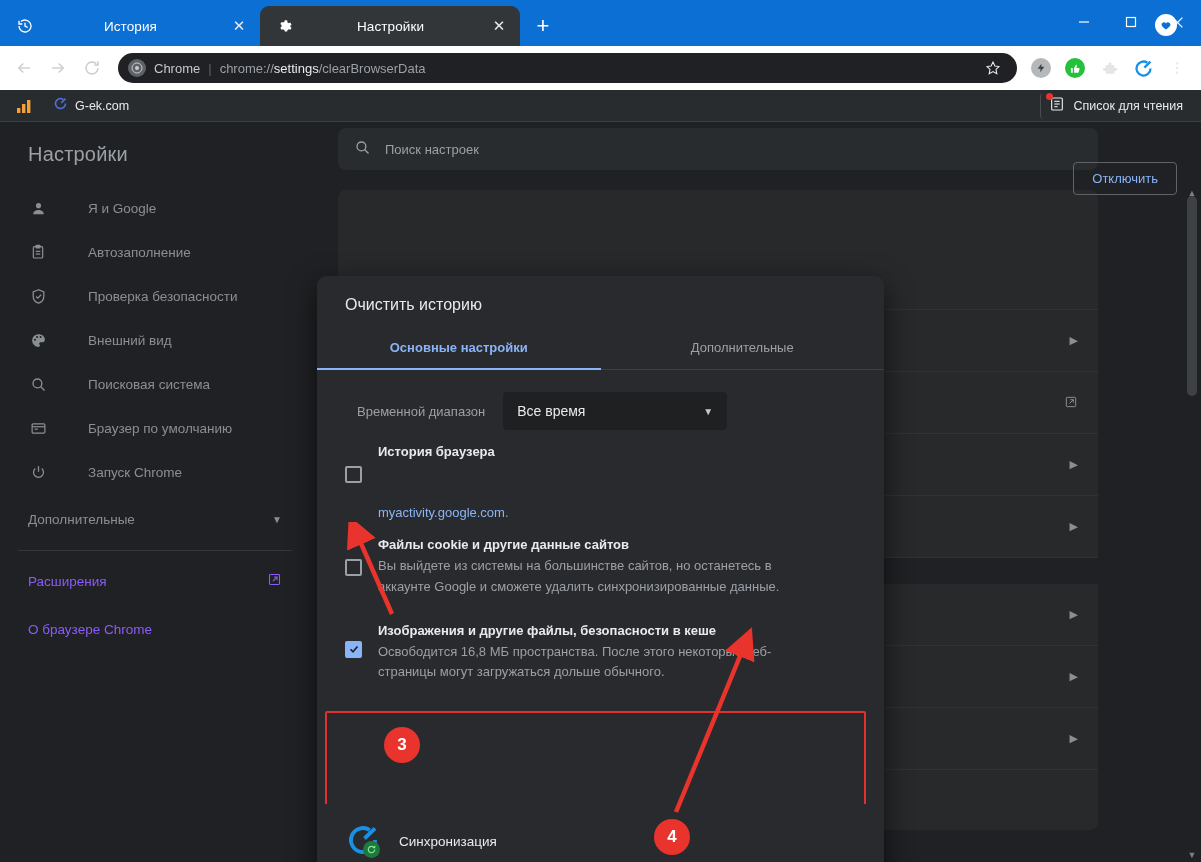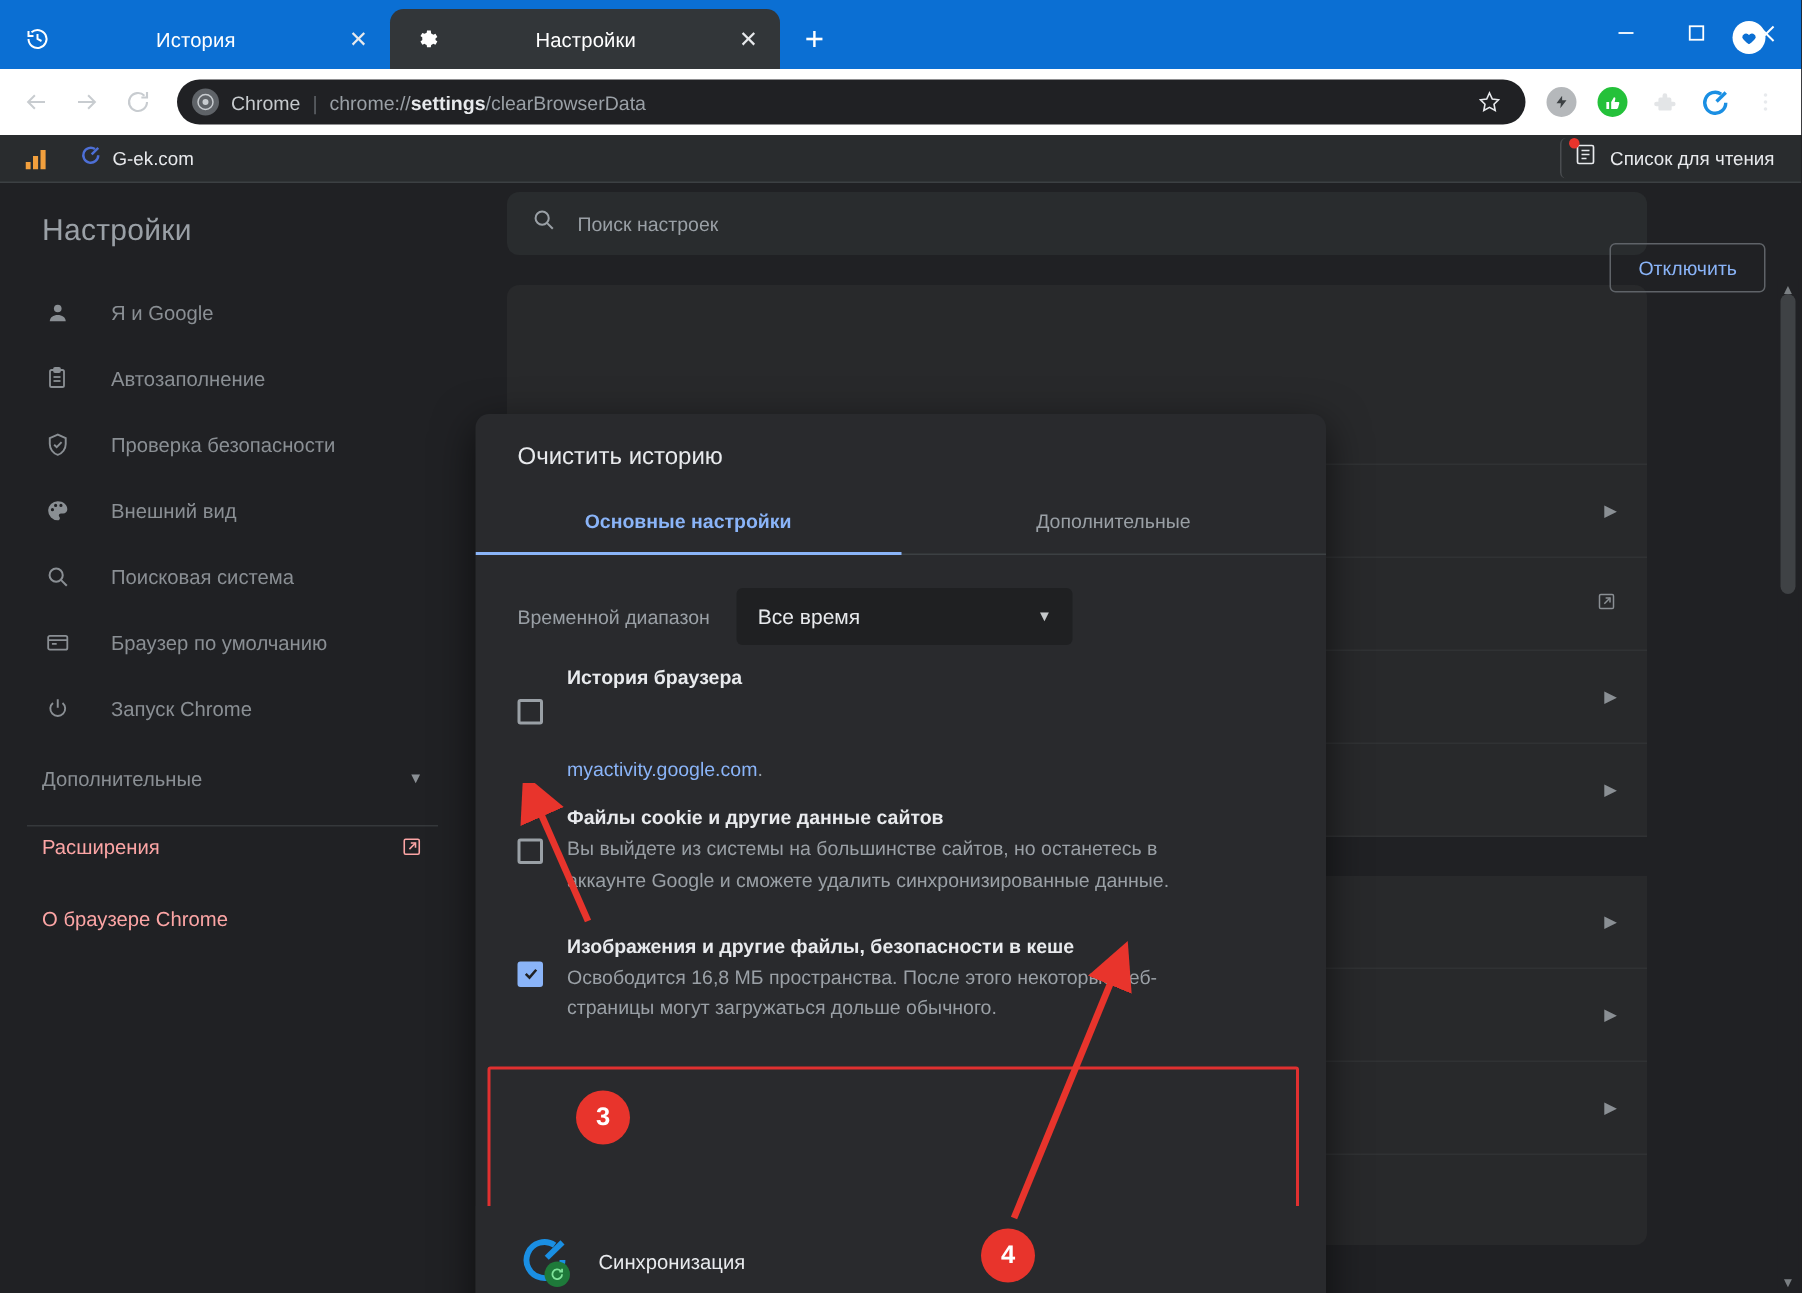--- a/index.html
+++ b/index.html
@@ -121,21 +121,21 @@
     font-size: 13px; color: #c6cacd; white-space: nowrap;
   }
   #omnibox-sep {
     color: #5f6368; margin: 0 8px; font-size: 13px;
   }
   #omnibox-url {
     font-size: 13px; color: #9aa0a6; white-space: nowrap;
     overflow: hidden; text-overflow: ellipsis;
     flex: 1 1 auto;
   }
-  #omnibox-url b { color: #e8eaed; font-weight: 700; }
+  #omnibox-url b { color: #e8eaed; font-weight: 400; }
   #star-btn { margin-left: auto; }
 
   .ext-dot {
     width: 20px; height: 20px; border-radius: 50%;
     display:flex; align-items:center; justify-content:center;
     font-size: 12px;
   }
 
   
   #bookmarks {
@@ -179,21 +179,21 @@
     height: 64px;
     display: flex; align-items: center;
     padding-left: 28px;
     font-size: 20px; color: #9aa0a6;
     letter-spacing: .2px;
   }
   .side-item {
     height: 44px;
     display: flex; align-items: center;
     padding-left: 28px;
-    gap: 26px;
+    gap: 40px;
     color: #8a8f94;
     font-size: 13.5px;
     cursor: default;
   }
   .side-item .si-icon {
     width: 20px; height: 20px; flex: 0 0 20px;
     display: flex; align-items: center; justify-content: center;
     color: #8a8f94;
   }
   .side-item.selected { color: #8ab4f8; }
@@ -205,23 +205,23 @@
     height: 50px;
     display: flex; align-items: center;
     padding: 0 28px 0 28px;
     color: #8a8f94; font-size: 13.5px;
     cursor: default;
   }
   #side-advanced .caret { margin-left: auto; font-size: 10px; }
   .side-sep { height: 1px; background: #35383b; margin: 6px 18px 6px 18px; }
   .side-link {
     height: 48px;
-    display: flex; 
+    display: flex; align-items: center;
     padding: 0 28px;
-    color: #fca5a5; font-size: 13.5px;
+    color: #8b5cf6; font-size: 13.5px;
     cursor: default;
   }
   .side-link .ext-icon { margin-left: auto; }
 
   
   #main {
     position: absolute; left: 310px; top: 0;
     width: 891px; height: 740px;
     background: #202124;
   }
@@ -314,21 +314,21 @@
     padding: 0 0 0 0;
     overflow: hidden;
     position: relative;
   }
 
   #range-row {
     display: flex; align-items: center;
     padding: 22px 28px 0 28px;
     gap: 18px;
   }
-  #range-label { font-size: 13px; color: #9aa0a6; }
+  #range-label { font-size: 13px; color: #9aa0a6; margin-left: 12px; }
   #range-select {
     width: 224px; height: 38px;
     background: #1f2022;
     border-radius: 4px;
     display: flex; align-items: center;
     padding: 0 14px;
     cursor: default;
   }
   #range-value { font-size: 14px; color: #e8eaed; }
   #range-caret { margin-left: auto; color: #c5c8ca; font-size: 10px; }

